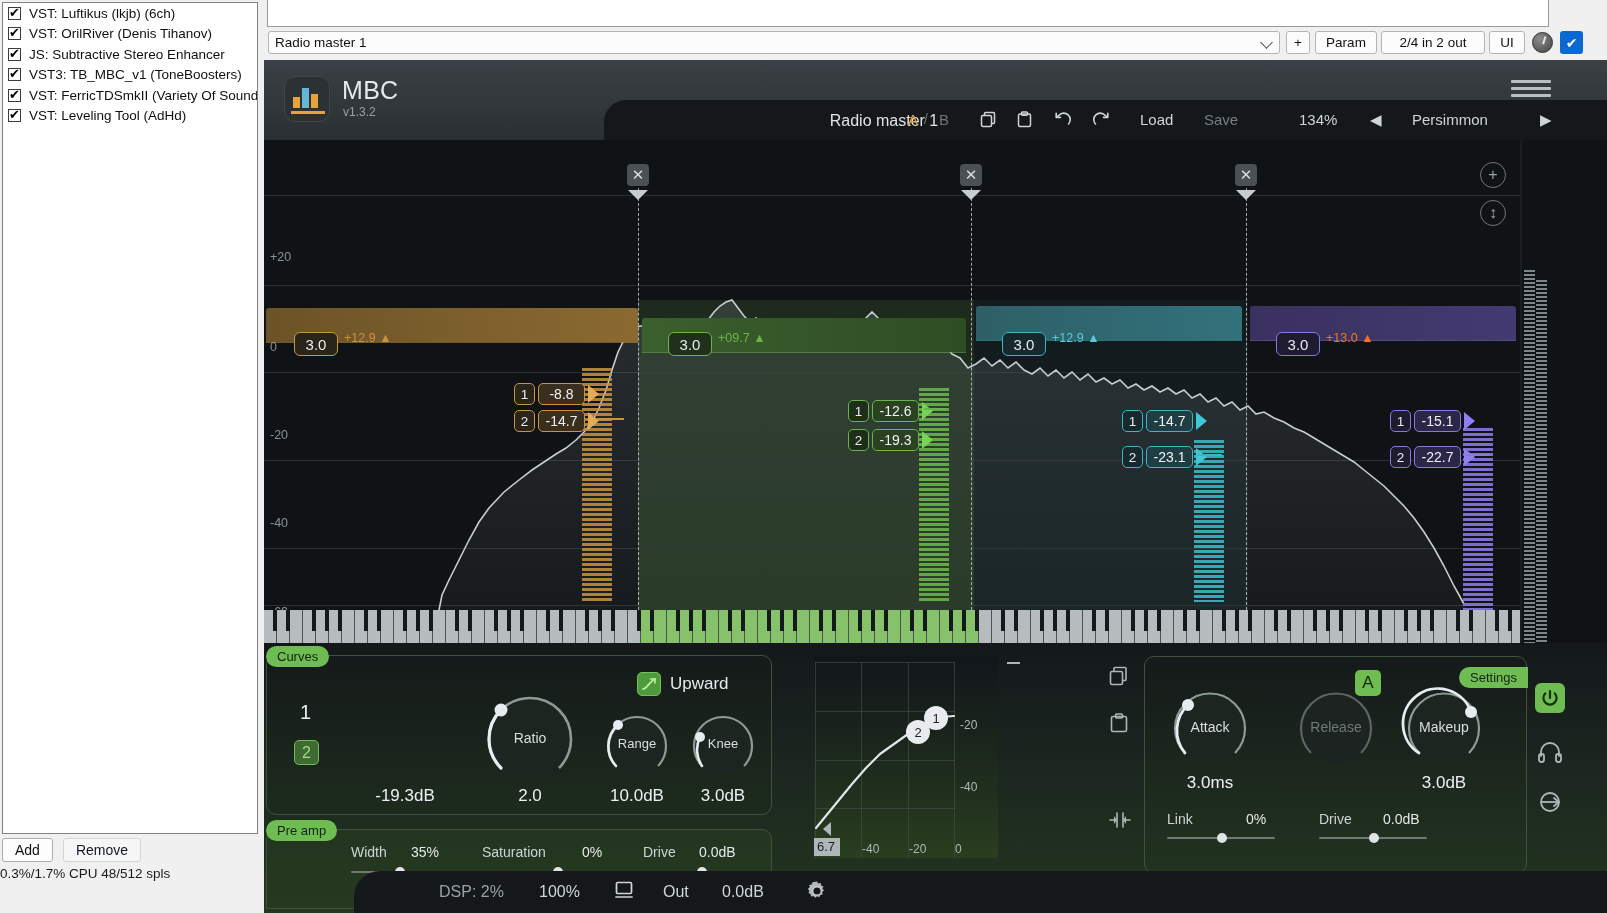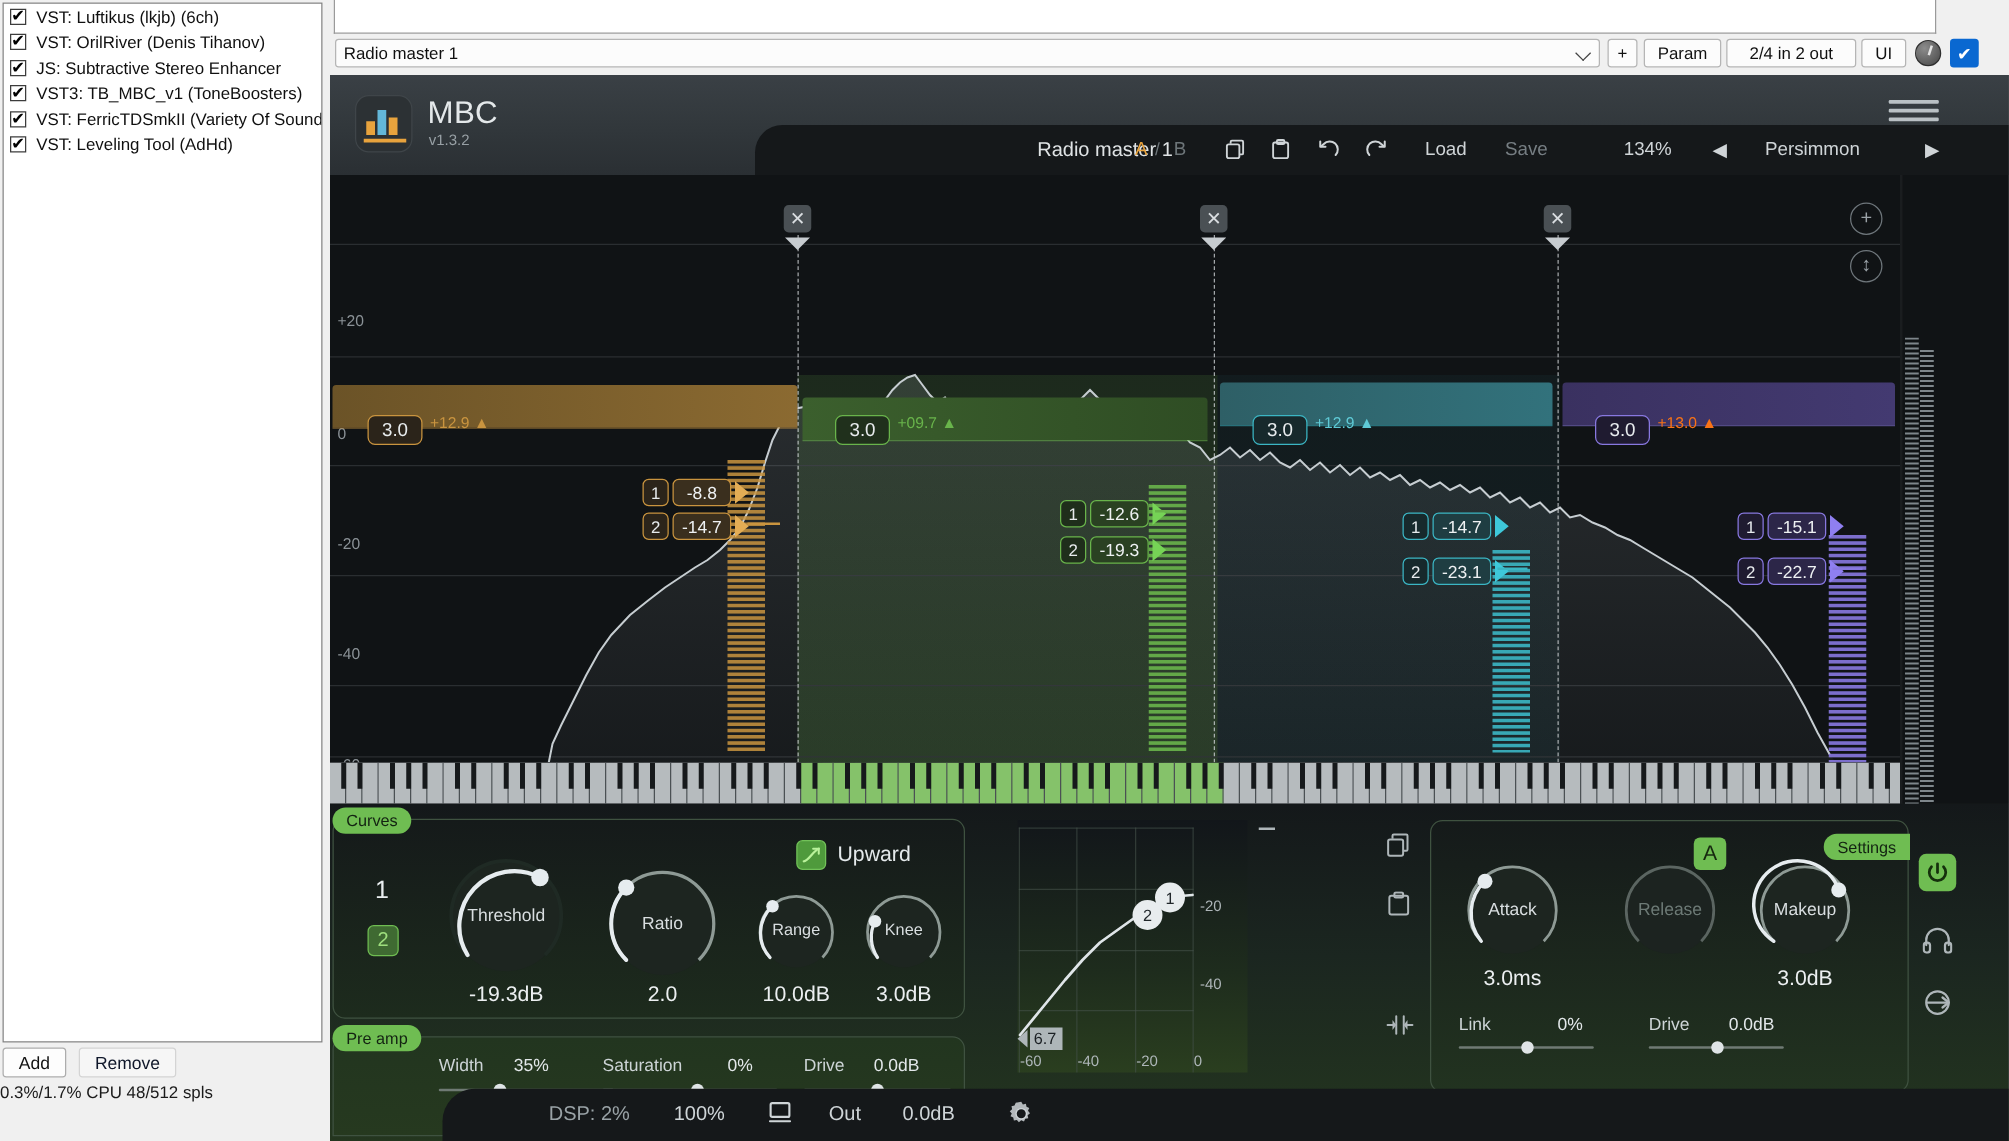--- a/index.html
+++ b/index.html
@@ -140,21 +140,21 @@
   .sl-track { position:absolute; height:2px; background:#6f7a74; border-radius:1px; }
   .sl-knob { position:absolute; width:10px; height:10px; border-radius:50%; background:#dfe4e6; }
 
   #curvegraph { position:absolute; left:550px; top:13px; width:184px; height:202px;
     background:linear-gradient(180deg,#12161a 0%, #1e2c1d 60%, #2a3e1f 100%); }
   .cg-grid-v { position:absolute; width:1px; background:#44514a; opacity:.6; }
   .cg-grid-h { position:absolute; height:1px; background:#44514a; opacity:.6; }
   .cg-lbl { position:absolute; font-size:12px; color:#aeb6b9; }
   .cg-node { position:absolute; width:24px; height:24px; border-radius:50%; background:#e8ecee;
     display:flex; align-items:center; justify-content:center; font-size:13px; color:#20262a; }
-  #cg-thrpill { position:absolute; display:flex; align-items:center; gap:2px; }
+  #cg-thrpill { position:absolute; display:flex; align-items:center; gap:2px;flex-direction:column; }
   #cg-thrpill .tri { width:0;height:0;border-top:7px solid transparent;border-bottom:7px solid transparent;
     border-right:8px solid #aeb6b9; }
   #cg-thrpill .box { background:#aeb6b9; color:#1b2024; font-size:13px; padding:1px 5px 2px 3px; }
 
   #dyn-panel { position:absolute; left:880px; top:13px; width:383px; height:218px;
     border:1px solid #3f5240; border-radius:10px;
     background:linear-gradient(180deg,#151a1a 0%, #223320 100%); }
   .sideicon { position:absolute; color:#aeb6b9; }
 
   #statusbar { position:absolute; left:90px; top:228px; width:1253px; height:42px;
@@ -591,29 +591,20 @@
       </div>
 
       <div class="up-chk" style="left:370px;top:16px;">
         <svg width="16" height="16" viewBox="0 0 16 16">
             <path d="M2 13 C6 13, 9 5, 14 3" fill="none" stroke="#b9f29a" stroke-width="1.8" stroke-linecap="round"></path>
             <path d="M9.5 3 L14 3 L14 7" fill="none" stroke="#b9f29a" stroke-width="1.6" stroke-linecap="round"></path>
           </svg>
       </div>
       <div style="position:absolute;left:403px;top:18px;font-size:17px;color:#e4e9eb;">Upward</div>
 
-      <div class="knobwrap" style="left:85px;top:24px;width:106px;height:106px;">
-        <svg width="106" height="106" viewBox="0 0 106 106">
-          <circle cx="53" cy="53" r="44" fill="#1d2520"></circle>
-          <path d="M22 84 A44 44 0 1 1 84 84" fill="none" stroke="#1f2a24" stroke-width="3"></path>
-          <path d="M22 84 A44 44 0 0 1 80 22" fill="none" stroke="#e6ecef" stroke-width="3.4" stroke-linecap="round"></path>
-          <circle cx="80" cy="22" r="7" fill="#e6ecef"></circle>
-        </svg>
-        <div class="knoblbl" style="top:44px;">Threshold</div>
-      </div>
       <div class="knobval" style="left:85px;top:130px;width:106px;">-19.3dB</div>
 
       <div class="knobwrap" style="left:213px;top:33px;width:100px;height:100px;">
         <svg width="100" height="100" viewBox="0 0 100 100">
           <circle cx="50" cy="50" r="41" fill="#1d2520"></circle>
           <path d="M21 79 A41 41 0 1 1 79 79" fill="none" stroke="#8e9a95" stroke-width="2.6"></path>
           <path d="M21 79 A41 41 0 0 1 21 21" fill="none" stroke="#e6ecef" stroke-width="3.2" stroke-linecap="round"></path>
           <circle cx="21" cy="21" r="6.5" fill="#e6ecef"></circle>
         </svg>
         <div class="knoblbl" style="top:41px;">Ratio</div>

